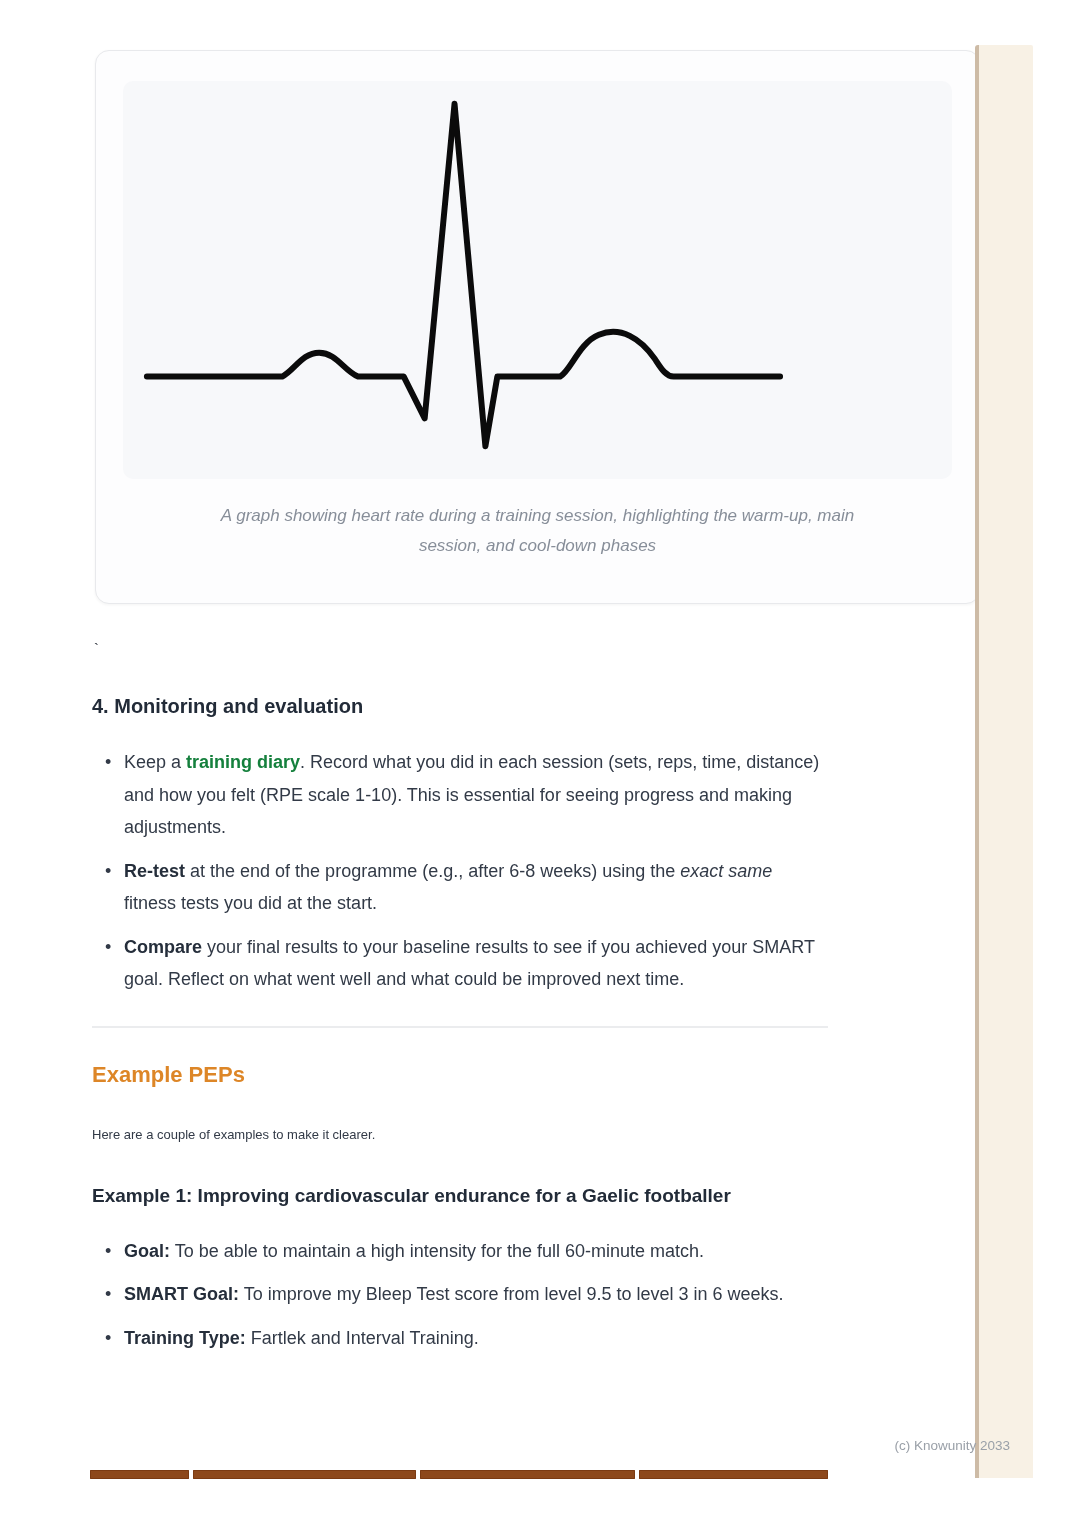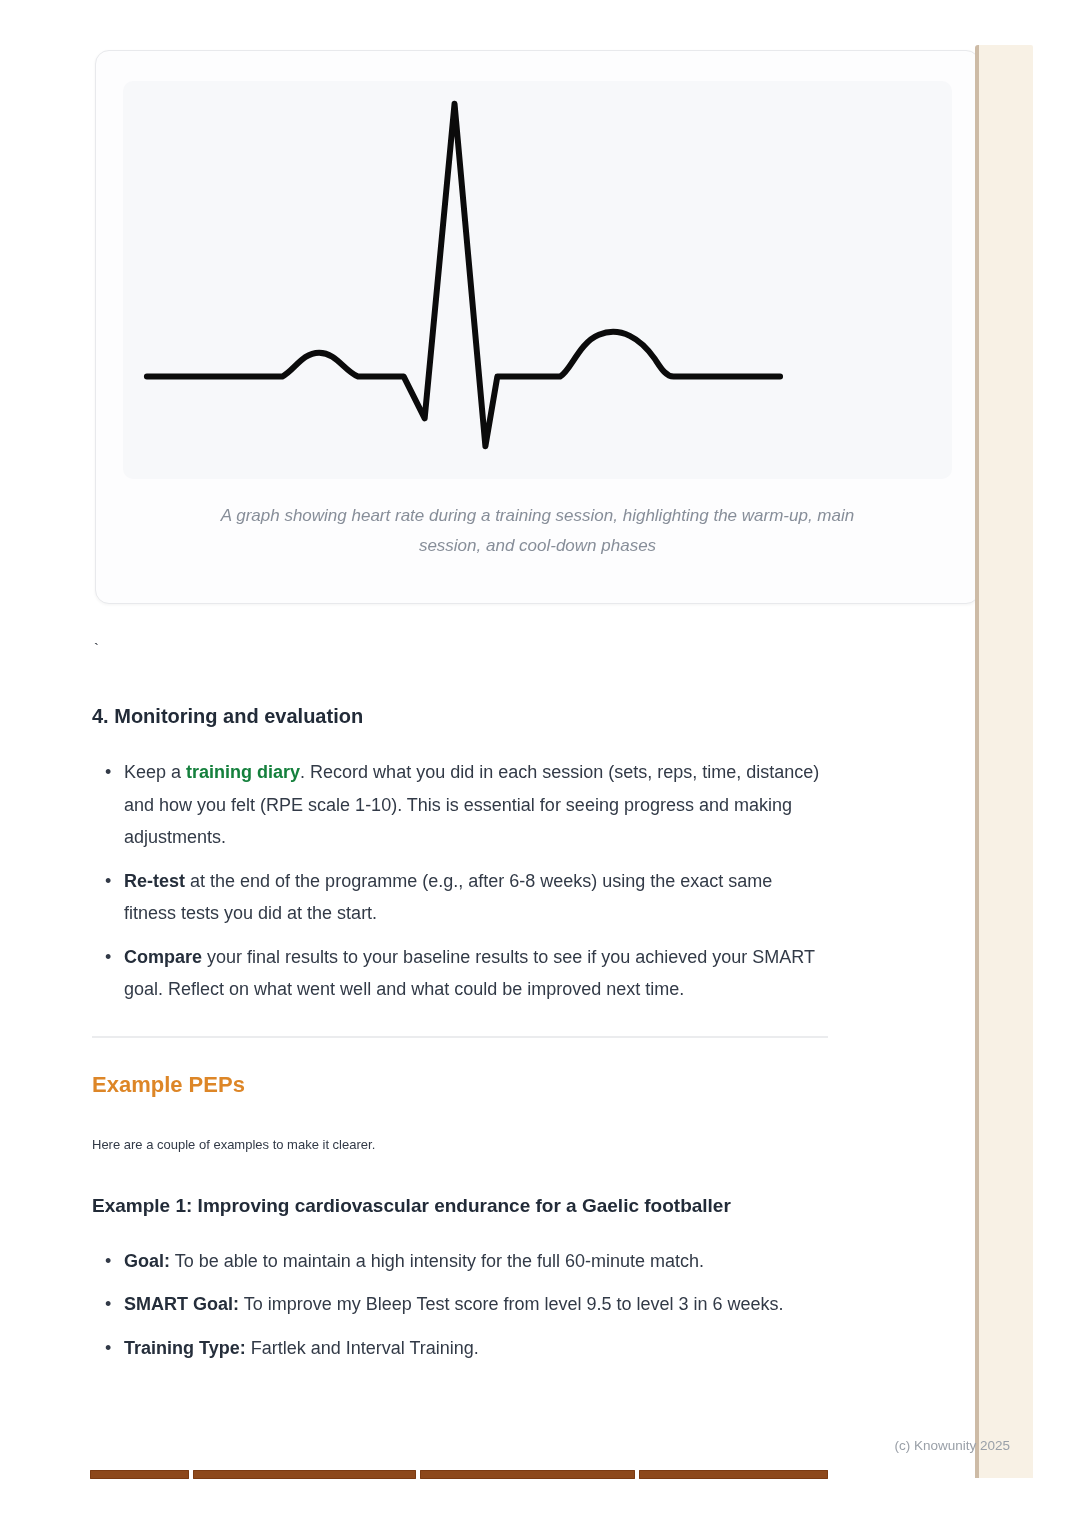--- a/index.html
+++ b/index.html
@@ -37,21 +37,21 @@
     font-style:italic;
     font-size:17px;
     line-height:30px;
     color:#878e99;
     text-align:center;
   }
 
   .stray{margin:34px 0 0 2px;font-size:15px;color:#1f2630;height:22px;line-height:22px;}
 
   h3.mon{
-    margin:42px 0 0 0;
+    margin:32px 0 0 0;
     font-size:20px;font-weight:700;
     color:#222b38;line-height:28px;
   }
   .bullets{
     margin:26px 0 0 0;
     padding:0 0 0 32px;
     list-style:none;
   }
   .bullets li{
     position:relative;
@@ -153,21 +153,21 @@
       </div>
       <figcaption>A graph showing heart rate during a training session, highlighting the warm-up, main session, and cool-down phases</figcaption>
     </figure>
 
     <div class="stray">`</div>
 
     <h3 class="mon">4. Monitoring and evaluation</h3>
 
     <ul class="bullets">
         <li><span>Keep a </span><span style="font-weight: 700; color: #15803d;">training diary</span><span>. Record what you did in each session (sets, reps, time, distance) and how you felt (RPE scale 1-10). This is essential for seeing progress and making adjustments.</span></li>
-        <li><span style="font-weight: 700; color: rgb(37, 46, 59);">Re-test</span><span> at the end of the programme (e.g., after 6-8 weeks) using the </span><span style=" margin-top: 35px;">exact same</span><span> fitness tests you did at the start.</span></li>
+        <li><span style="font-weight: 700; color: rgb(37, 46, 59);">Re-test</span><span> at the end of the programme (e.g., after 6-8 weeks) using the </span><span style="font-style: italic; margin-top: 35px;">exact same</span><span> fitness tests you did at the start.</span></li>
         <li><span style="font-weight: 700; color: rgb(37, 46, 59);">Compare</span><span> your final results to your baseline results to see if you achieved your SMART goal. Reflect on what went well and what could be improved next time.</span></li>
       </ul>
 
     <hr class="divider">
 
     <h2 class="orange">Example PEPs</h2>
 
     <p class="intro">Here are a couple of examples to make it clearer.</p>
 
     <h4 class="ex1">Example 1: Improving cardiovascular endurance for a Gaelic footballer</h4>
@@ -175,21 +175,21 @@
     <ul class="bullets">
         <li><span style="font-weight: 700; color: rgb(37, 46, 59);">Goal:</span><span> To be able to maintain a high intensity for the full 60-minute match.</span></li>
         <li><span style="font-weight: 700; color: rgb(37, 46, 59);">SMART Goal:</span><span> To improve my Bleep Test score from level 9.5 to level 3 in 6 weeks.</span></li>
         <li><span style="font-weight: 700; color: rgb(37, 46, 59); text-align: center;">Training Type:</span><span> Fartlek and Interval Training.</span></li>
       </ul>
 
   </div>
 
   <div class="edge-strip"></div>
 
-  <div class="footer-note">(c) Knowunity 2025</div>
+  <div class="footer-note">(c) Knowunity 2033</div>
 
   <div class="progress">
     <div class="seg seg1"></div>
     <div class="seg seg2"></div>
     <div class="seg seg3"></div>
     <div class="seg seg4"></div>
   </div>
 
 </div>
 

